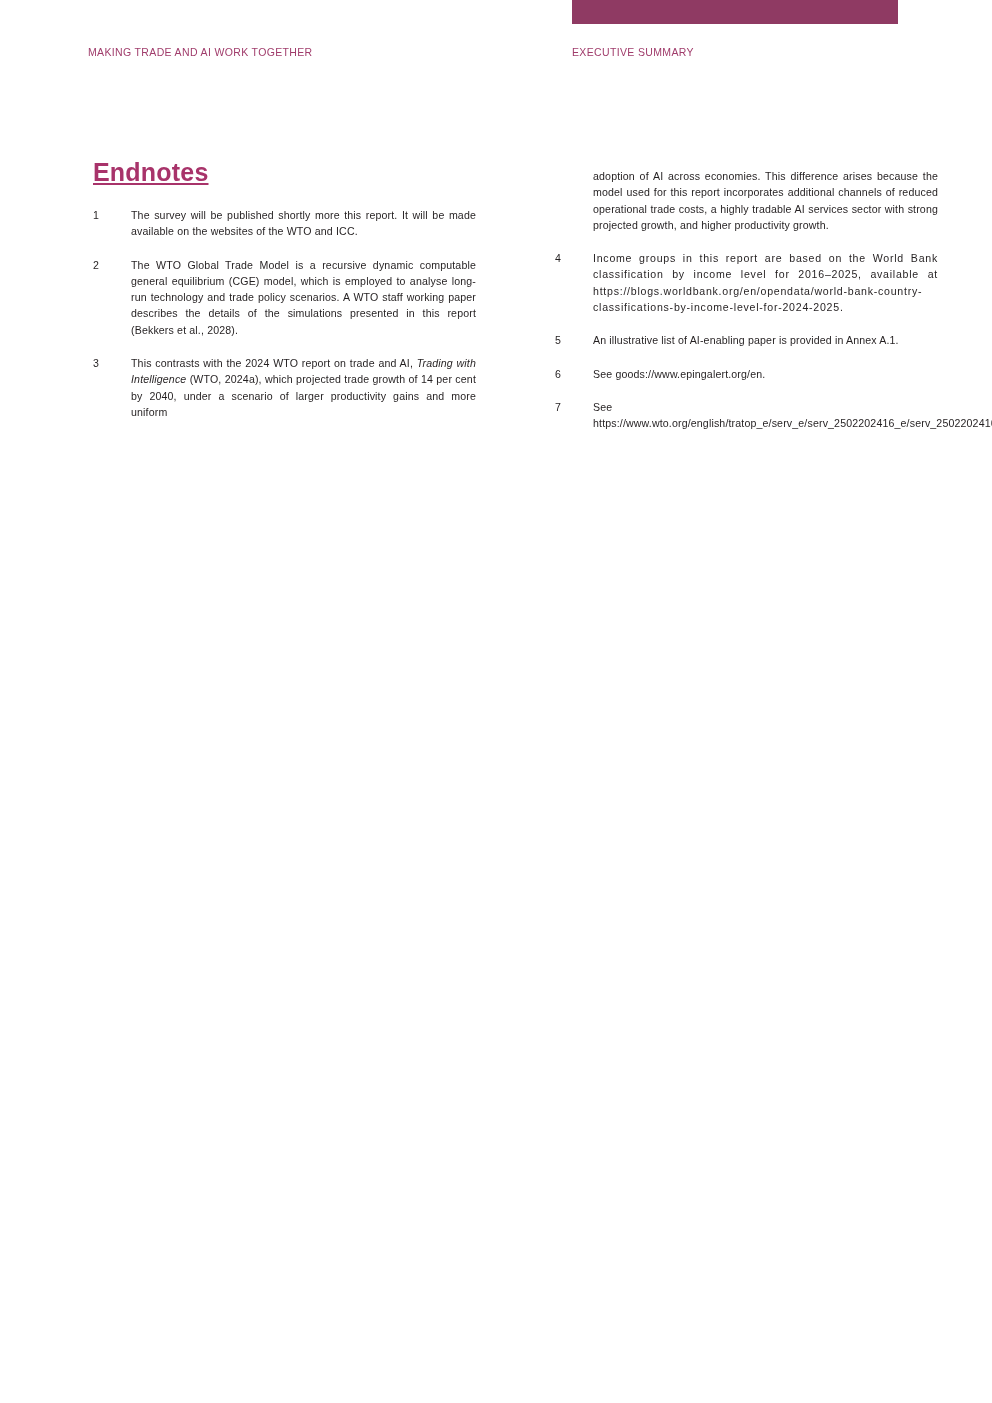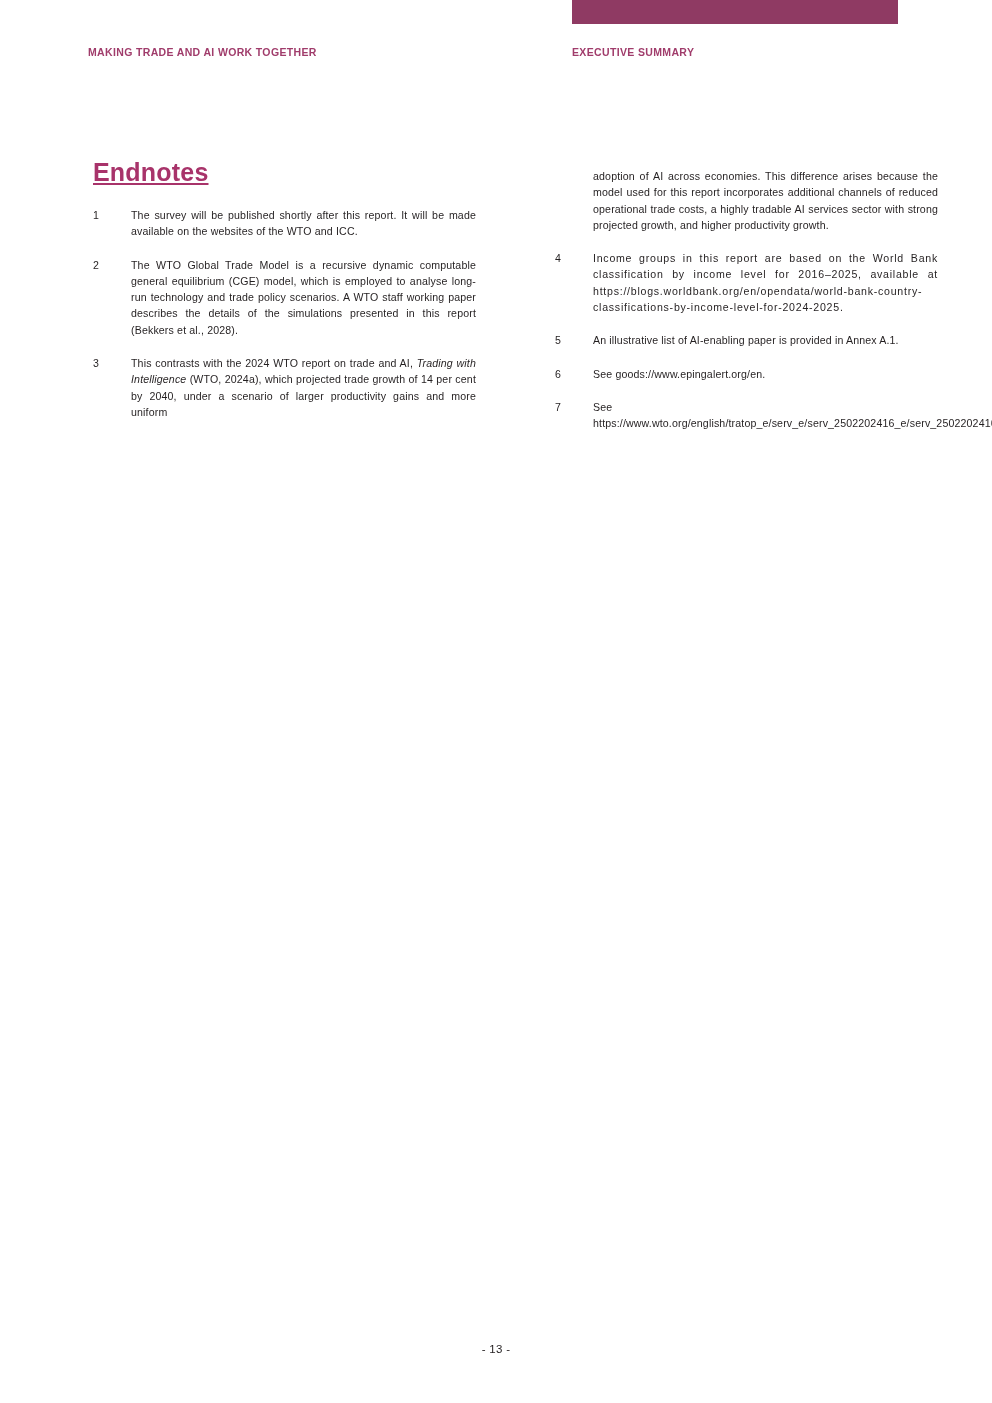--- a/index.html
+++ b/index.html
@@ -27,21 +27,20 @@
     width: 326px;
     height: 24px;
     background: #8f3a63;
   }
   .header {
     position: absolute;
     top: 45px;
     left: 0;
     width: 980px;
     height: 34px;
-    font-weight: bold;
   }
   .header-left {
     position: absolute;
     left: 88px;
     top: 0;
     width: 400px;
     font-size: 10.5px;
     line-height: 15px;
     letter-spacing: 0.35px;
     color: #a03c6b;
@@ -136,21 +135,21 @@
     </div>
     <div class="header-right">EXECUTIVE SUMMARY</div>
   </div>
 
   <div class="title">Endnotes</div>
 
   <div class="col col-left">
 
     <div class="note">
       <span class="num">1</span>
-      <span class="body">The survey will be published shortly after this report. It will be made available on the websites of the WTO and ICC.</span>
+      <span class="body">The survey will be published shortly more this report. It will be made available on the websites of the WTO and ICC.</span>
     </div>
 
     <div class="note">
       <span class="num">2</span>
       <span class="body">The WTO Global Trade Model is a recursive dynamic computable general equilibrium (CGE) model, which is employed to analyse long-run technology and trade policy scenarios. A WTO staff working paper describes the details of the simulations presented in this report (Bekkers et al., 2028).</span>
     </div>
 
     <div class="note">
       <span class="num">3</span>
       <span class="body"><span>This contrasts with the 2024 WTO report on trade and AI, </span><i>Trading with Intelligence</i><span> (WTO, 2024a), which projected trade growth of 14 per cent by 2040, under a scenario of larger productivity gains and more uniform</span></span>
@@ -177,15 +176,14 @@
       <span class="body">See goods://www.epingalert.org/en.</span>
     </div>
 
     <div class="note">
       <span class="num">7</span>
       <span class="body">See https://www.wto.org/english/tratop_e/serv_e/serv_2502202416_e/serv_2502202416_e.htm.</span>
     </div>
 
   </div>
 
-  <div class="footer">- 13 -</div>
 
 </div>
 
 </body></html>

